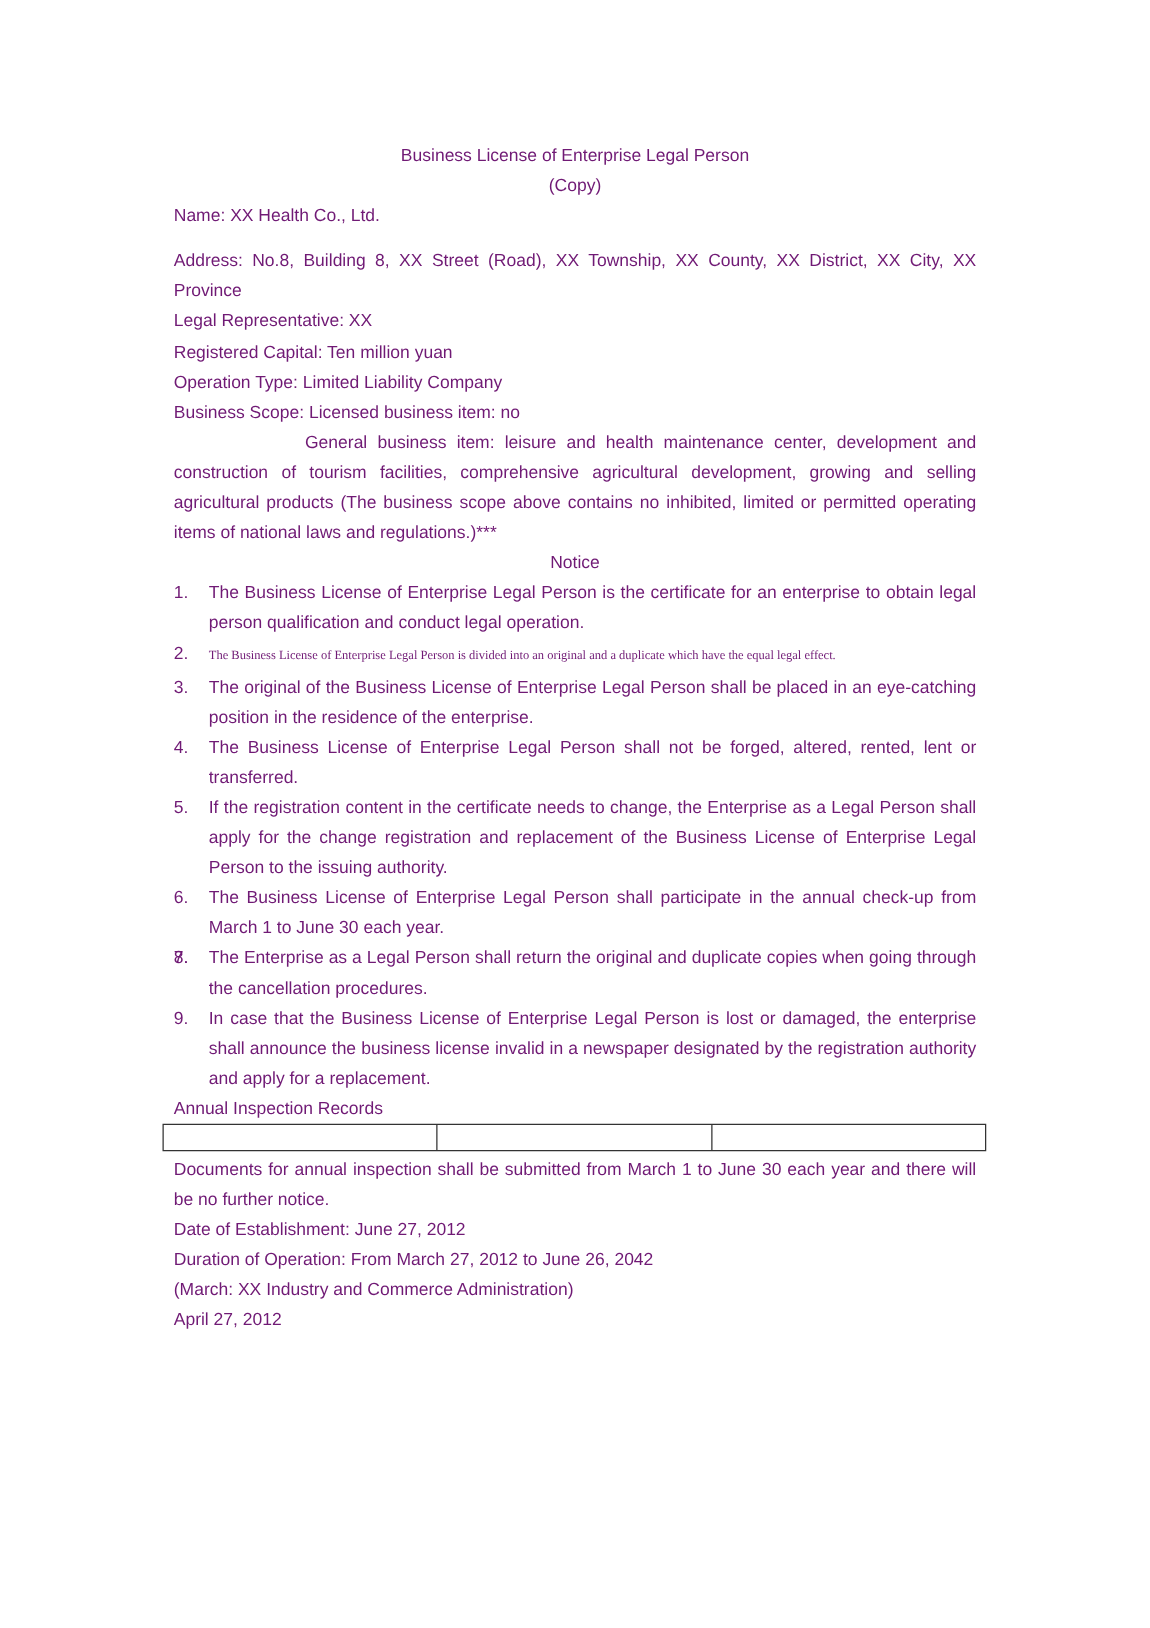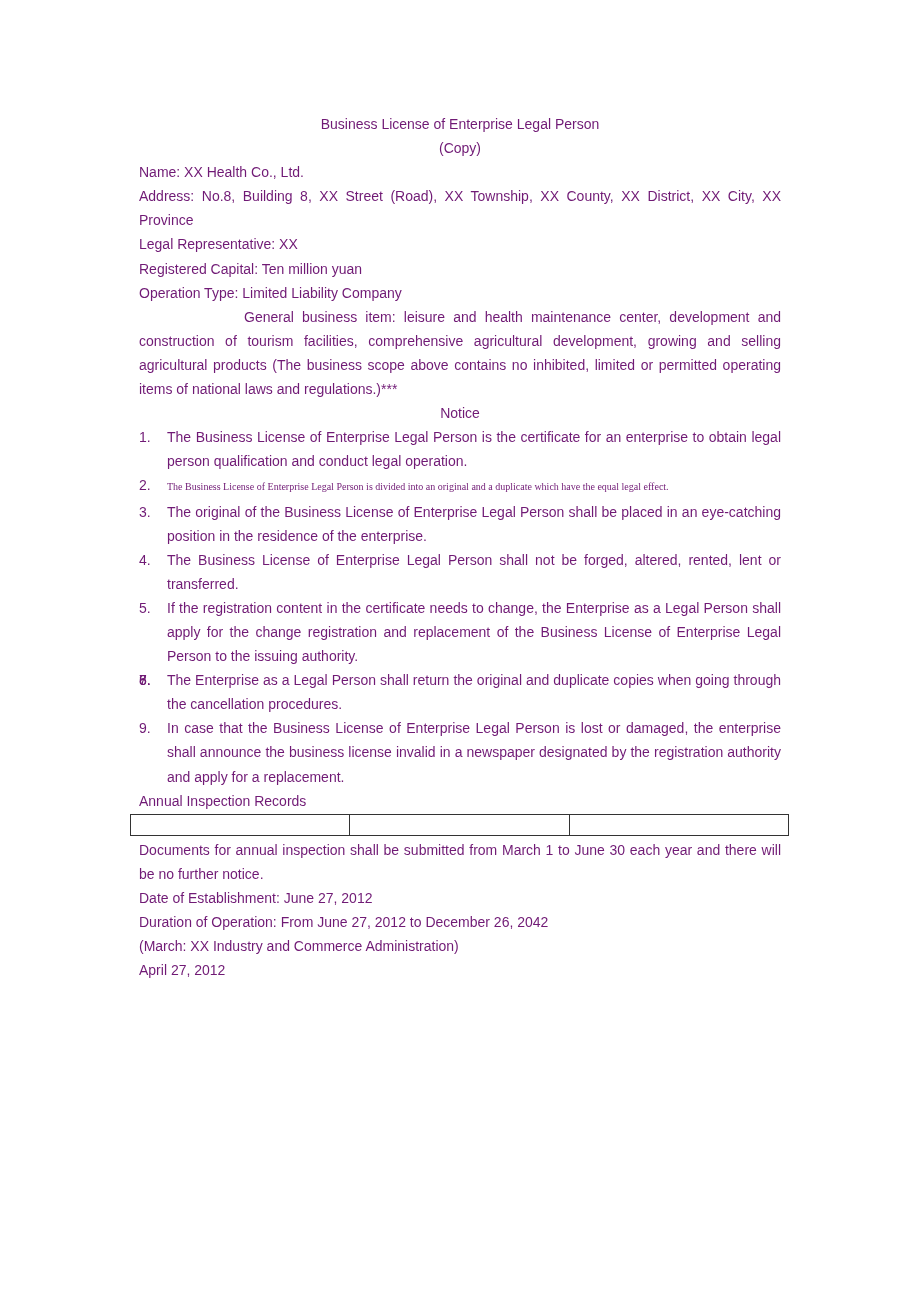--- a/index.html
+++ b/index.html
@@ -23,44 +23,45 @@
     .table .cell { flex: 1; border-right: 1px solid #333; }
     .table .cell:last-child { border-right: none; }
   </style>
 </head>
 <body>
 
 <div class="page">
   <div class="center">Business License of Enterprise Legal Person</div>
   <div class="center">(Copy)</div>
   <div>Name: XX Health Co., Ltd.</div>
-  <div class="just" style="text-align-last:left;">Address: No.8, Building 8, XX Street (Road), XX Township, XX County, XX District, XX City, XX Province</div>
+  <div class="just" style="text-align-last:left;margin-top:12px;">Address: No.8, Building 8, XX Street (Road), XX Township, XX County, XX District, XX City, XX Province</div>
   <div>Legal Representative: XX</div>
   <div>Registered Capital: Ten million yuan</div>
   <div>Operation Type: Limited Liability Company</div>
+  <div>Business Scope: Licensed business item: no</div>
   <div class="just indent-first">General business item: leisure and health maintenance center, development and construction of tourism facilities, comprehensive agricultural development, growing and selling agricultural products (The business scope above contains no inhibited, limited or permitted operating items of national laws and regulations.)***</div>
 
   <div class="center">Notice</div>
   <ol class="notice">
     <li><span class="num">1.</span><span>The Business License of Enterprise Legal Person is the certificate for an enterprise to obtain legal person qualification and conduct legal operation.</span></li>
     <li><span class="num">2.</span><span class="serif">The Business License of Enterprise Legal Person is divided into an original and a duplicate which have the equal legal effect.</span></li>
     <li><span class="num">3.</span><span>The original of the Business License of Enterprise Legal Person shall be placed in an eye-catching position in the residence of the enterprise.</span></li>
     <li><span class="num">4.</span><span>The Business License of Enterprise Legal Person shall not be forged, altered, rented, lent or transferred.</span></li>
     <li><span class="num">5.</span><span>If the registration content in the certificate needs to change, the Enterprise as a Legal Person shall apply for the change registration and replacement of the Business License of Enterprise Legal Person to the issuing authority.</span></li>
-    <li><span class="num">6.</span></li>
+    <li><span class="num">6.</span><span>The Business License of Enterprise Legal Person shall participate in the annual check-up from March 1 to June 30 each year.</span></li>
     <li><span class="num">7.</span></li>
     <li><span class="num">8.</span><span>The Enterprise as a Legal Person shall return the original and duplicate copies when going through the cancellation procedures.</span></li>
     <li><span class="num">9.</span><span>In case that the Business License of Enterprise Legal Person is lost or damaged, the enterprise shall announce the business license invalid in a newspaper designated by the registration authority and apply for a replacement.</span></li>
   </ol>
 
   <div>Annual Inspection Records</div>
   <div class="table">
     <div class="cell"></div>
     <div class="cell"></div>
     <div class="cell"></div>
   </div>
 
   <div class="just">Documents for annual inspection shall be submitted from March 1 to June 30 each year and there will be no further notice.</div>
   <div>Date of Establishment: June 27, 2012</div>
-  <div>Duration of Operation: From June 27, 2012 to December 26, 2042</div>
+  <div>Duration of Operation: From March 27, 2012 to June 26, 2042</div>
   <div>(March: XX Industry and Commerce Administration)</div>
   <div>April 27, 2012</div>
 </div>
 
 </body></html>

